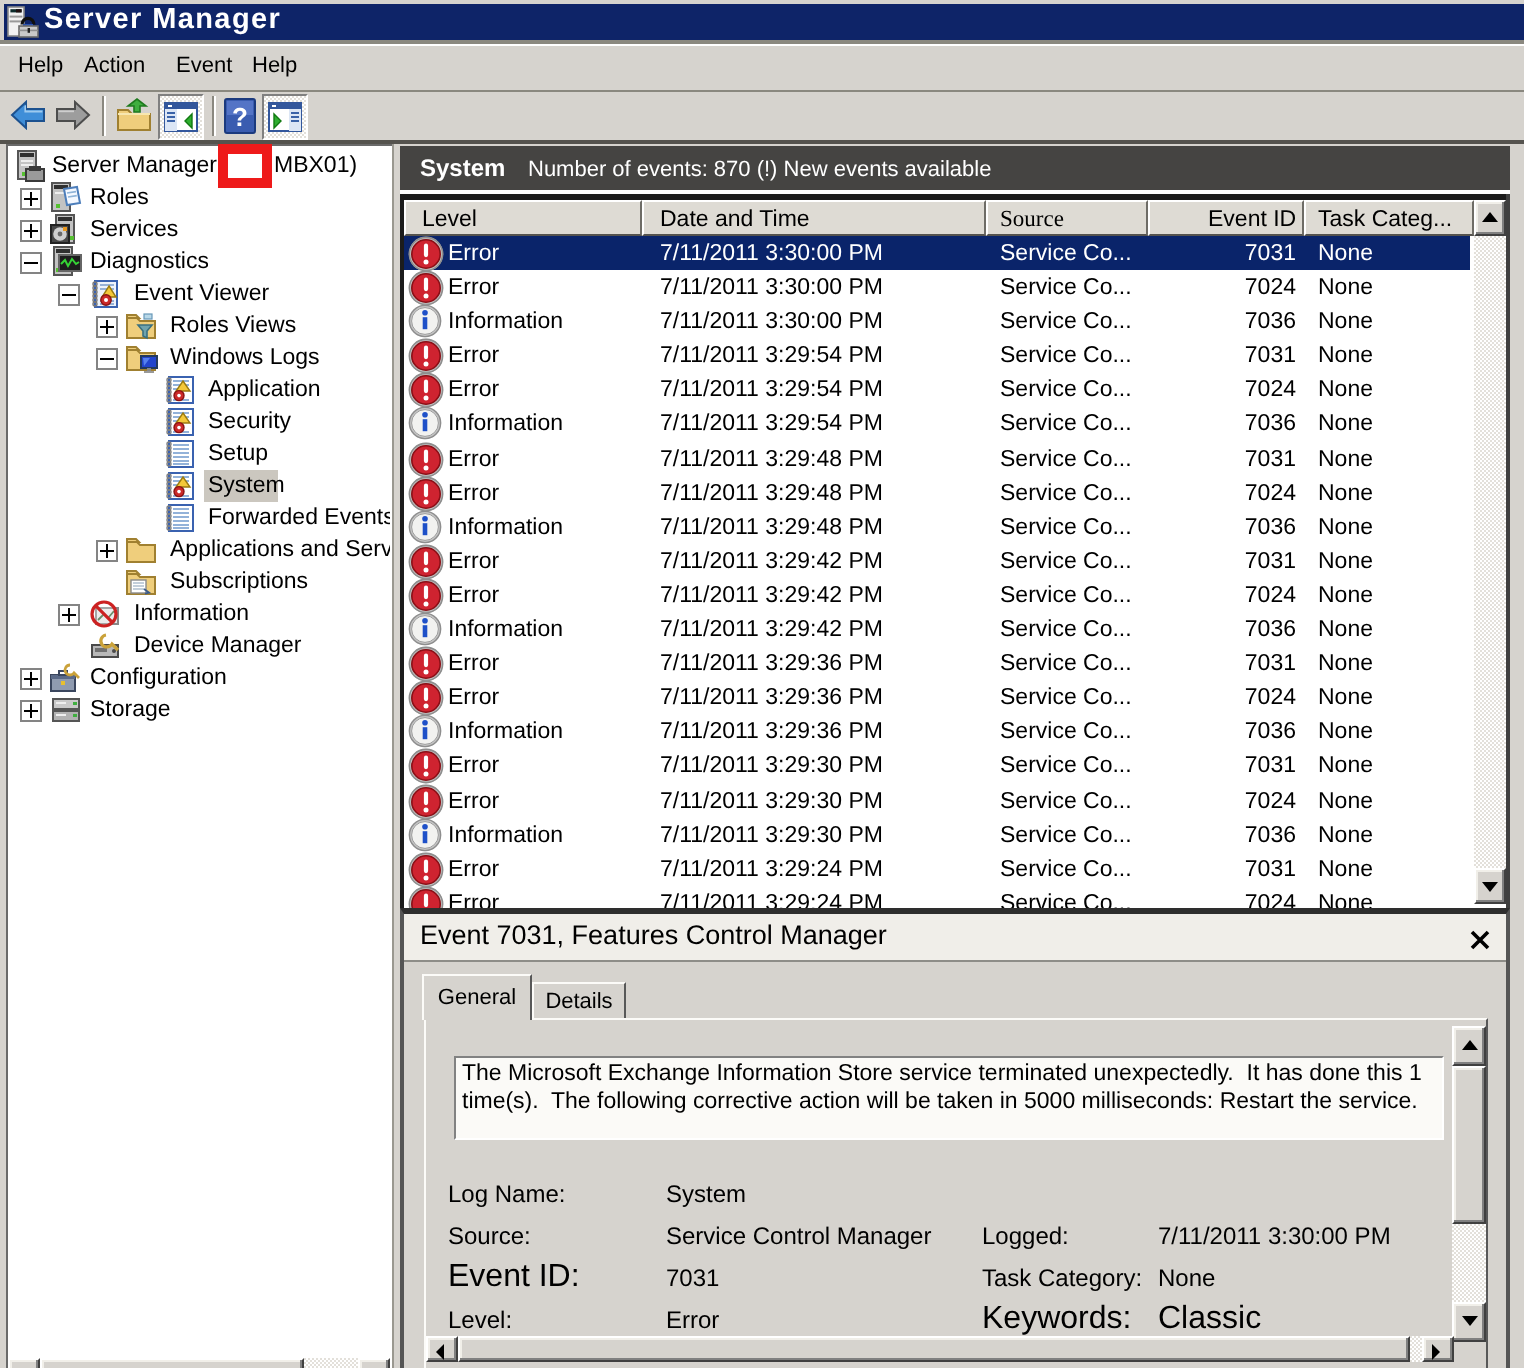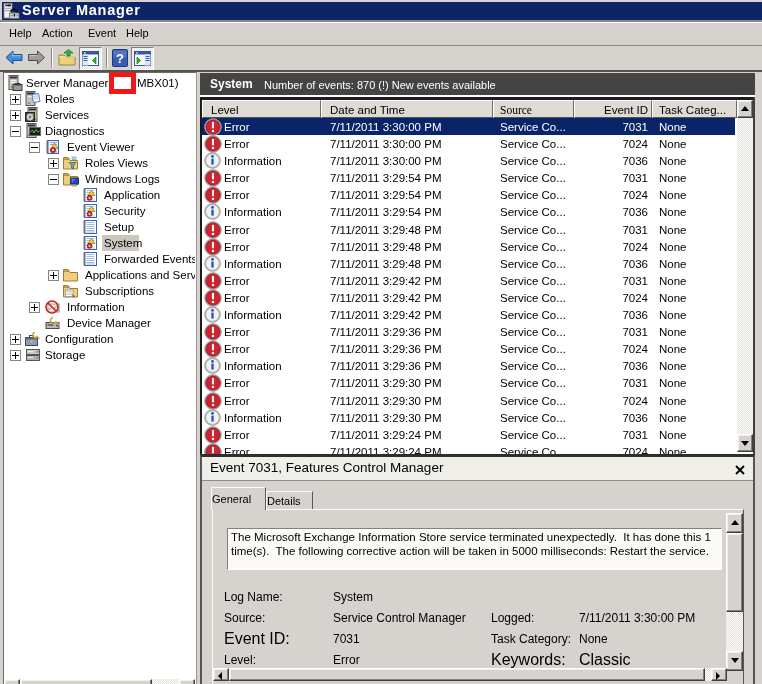--- a/index.html
+++ b/index.html
@@ -1,21 +1,21 @@
 <!DOCTYPE html>
 <html><head><meta charset="utf-8"><style>
 *{margin:0;padding:0;box-sizing:border-box}
 html,body{width:762px;height:684px;overflow:hidden}
 body{background:#d6d3ce;font-family:"Liberation Sans",sans-serif;font-size:11px;color:#000;position:relative}
 .abs{position:absolute}
 .t{position:absolute;white-space:pre;line-height:14px;font-size:11.5px}
 .checker{background-image:conic-gradient(#ffffff 25%, #e3e0da 0 50%, #ffffff 0 75%, #e3e0da 0);background-size:2px 2px}
 .sbtn{position:absolute;background:#d6d3ce;border-top:1px solid #ffffff;border-left:1px solid #ffffff;border-right:1px solid #404040;border-bottom:1px solid #404040;box-shadow:inset -1px -1px 0 #808080,inset 1px 1px 0 #f1efe9}
 .arrow{position:absolute;width:0;height:0}
-.tab{position:absolute;background:#d6d3ce;border-top:1px solid #fcfbf8;border-left:1px solid #fcfbf8;border-right:1px solid #585858;text-align:left}
+.tab{position:absolute;background:#d6d3ce;border-top:1px solid #fcfbf8;border-left:1px solid #fcfbf8;border-right:1px solid #585858;text-align:center}
 </style></head><body>
 <div class="abs" style="left:2px;top:2px;width:760px;height:18px;background:#0e2468"></div>
 <div class="abs" style="left:0px;top:20px;width:762px;height:1.5px;background:#8a887f"></div>
 <div class="abs" style="left:0px;top:21.5px;width:762px;height:1.5px;background:#ffffff"></div>
 <svg class="abs" style="left:3px;top:3px" width="17" height="16" viewBox="0 0 17 16">
 <rect x="1" y="0.5" width="8" height="14.5" fill="#f2f2f2" stroke="#8a8a8a" stroke-width="0.8"></rect>
 <rect x="2.2" y="1.6" width="5.6" height="1.6" fill="#0d2b2b"></rect>
 <rect x="5" y="1.6" width="2.8" height="1.6" fill="#201010"></rect>
 <rect x="1.8" y="4.8" width="6.4" height="1" fill="#9a9a9a"></rect>
 <rect x="1.8" y="7.2" width="6.4" height="1" fill="#9a9a9a"></rect>

